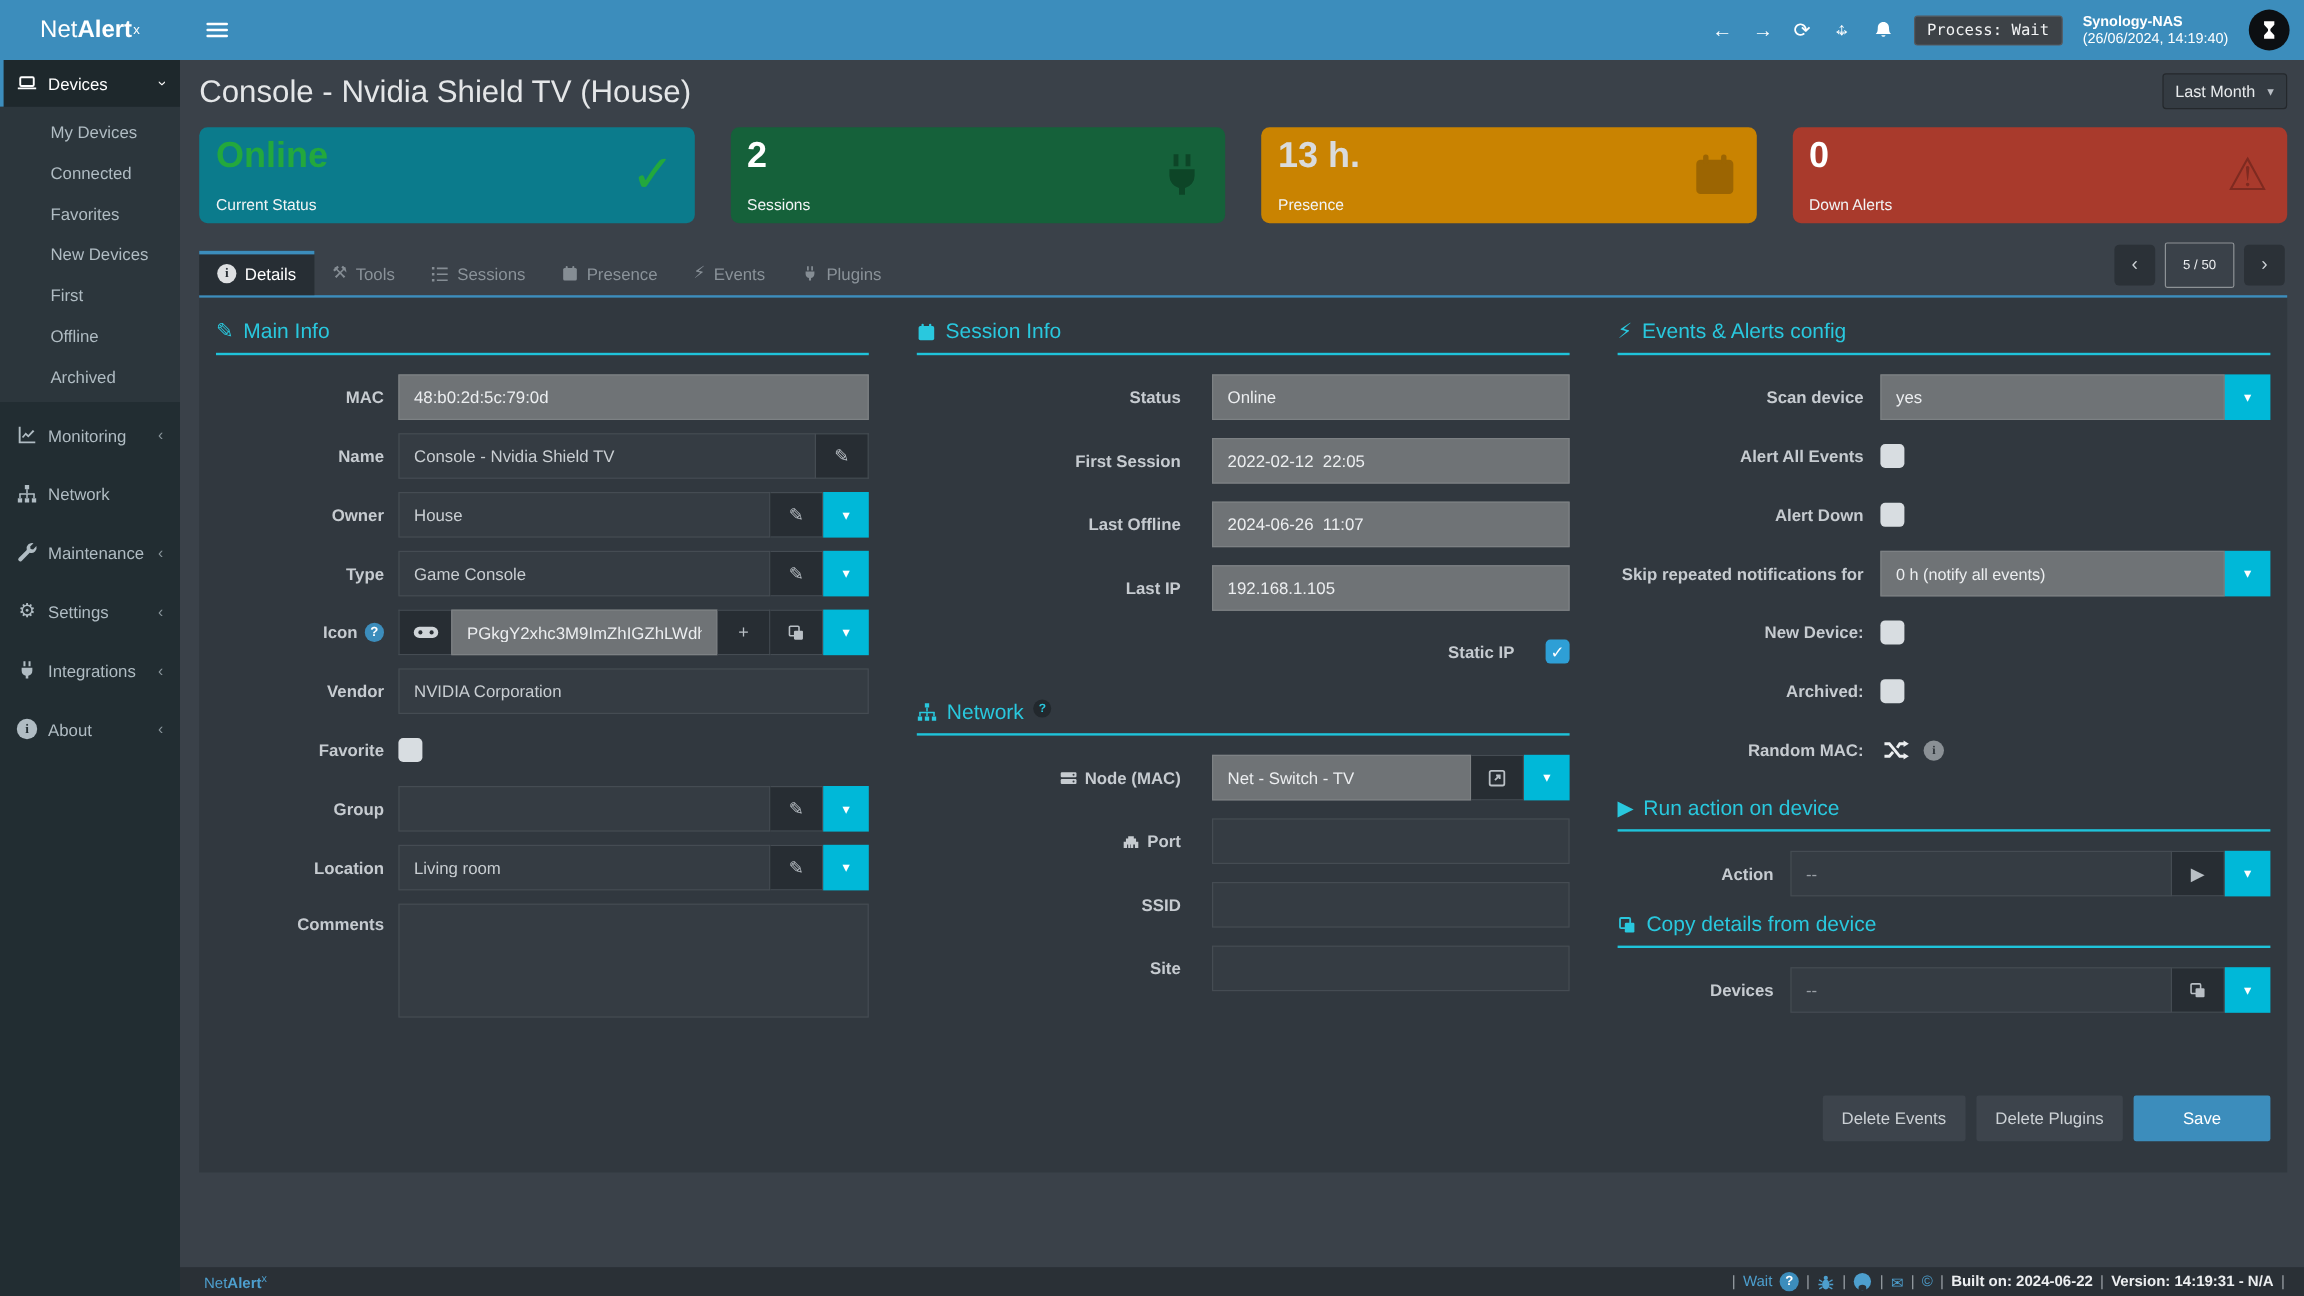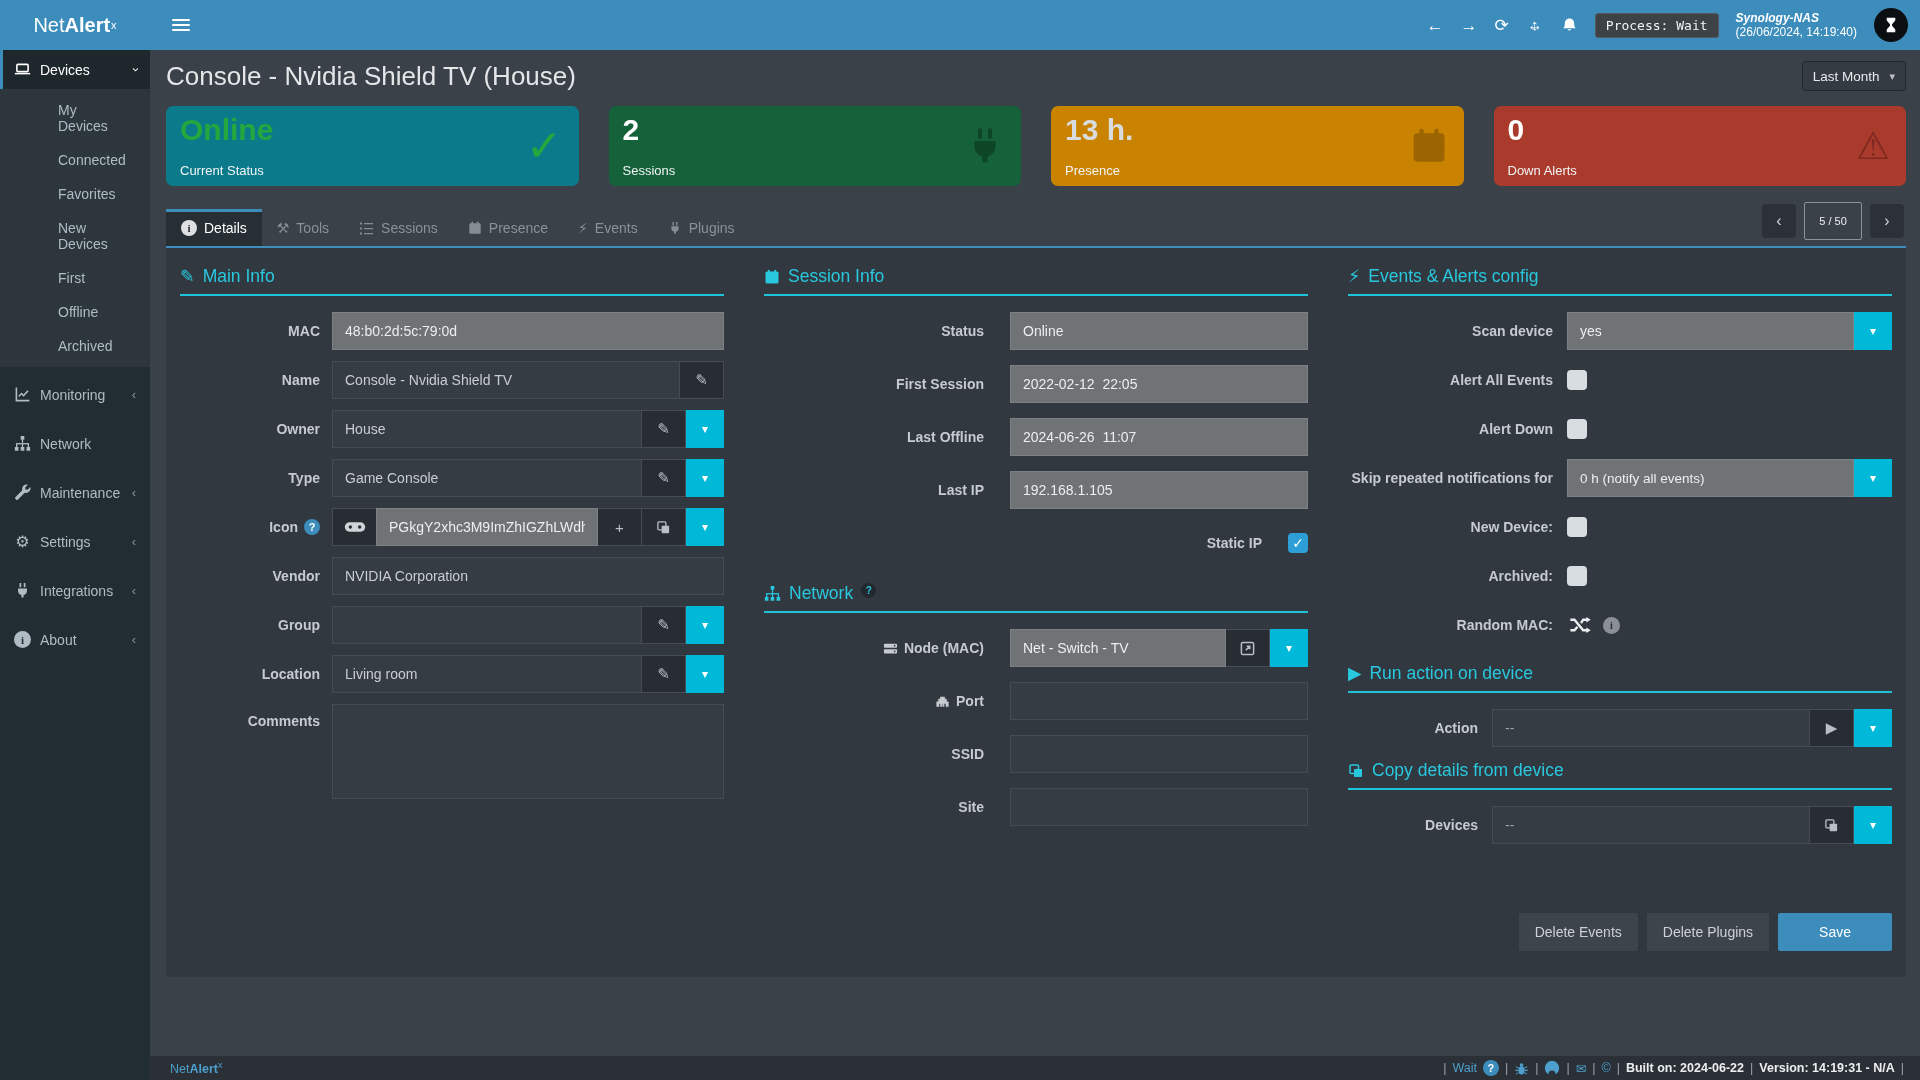--- a/index.html
+++ b/index.html
@@ -25,30 +25,30 @@
   .logo sup{font-size:11px;margin-left:1px;}
   .nav-rest{flex:1;display:flex;align-items:center;padding:0 12px 0 16px;}
   .burger{display:flex;flex-direction:column;gap:3px;cursor:pointer;padding:6px;}
   .burger span{width:18px;height:2px;background:#fff;border-radius:1px;}
   .nav-right{margin-left:auto;display:flex;align-items:center;gap:17px;color:#fff;}
   .nav-ic{font-size:17px;line-height:1;color:#fff;}
   .move-ic{position:relative;width:18px;height:18px;}
   .move-ic span{position:absolute;left:0;top:0;width:18px;height:18px;text-align:center;line-height:18px;font-size:15px;}
   .proc-badge{font-family:"DejaVu Sans Mono",monospace;font-size:13px;background:#3d4247;border:1px solid #55595e;border-radius:3px;padding:4px 10px;color:#f2f3f4;}
   .host{line-height:14px;font-size:12px;color:#fff;}
-  .host .hn{font-weight:700;font-style:italic;}
+  .host .hn{font-weight:700;}
   .avatar{width:34px;height:34px;border-radius:50%;background:#0c0f12;display:flex;align-items:center;justify-content:center;color:#fff;}
 
   
   .sidebar{grid-column:1;grid-row:2/4;background:var(--sidebar);font-size:14px;color:#b0bcc3;}
   .side-item{display:flex;align-items:center;gap:9px;padding:11px 14px 11px 14px;cursor:pointer;}
   .side-item .chev{margin-left:auto;font-size:13px;color:#8a969c;}
   .side-item.active{background:#1e282c;color:#fff;border-left:3px solid var(--blue);padding-left:11px;}
   .side-item.active .chev{color:#fff;display:inline-block;transform:rotate(-90deg);}
-  .submenu{background:var(--submenu);padding:4px 16px;}
+  .submenu{background:var(--submenu);padding:4px 0;}
   .sub-item{padding:9px 8px 9px 42px;cursor:pointer;color:#b0bcc3;}
   .icon16{width:17px;height:17px;flex:none;}
 
   
   .content{grid-column:2;grid-row:2;padding:0 14px 0 16px;overflow:hidden;}
   .content-header{display:flex;align-items:center;height:52px;}
   .page-title{font-size:26px;font-weight:400;color:#e4e6e8;}
   .range-select{margin-left:auto;display:flex;align-items:center;gap:10px;background:#343b42;border:1px solid #24282c;border-radius:3px;height:30px;padding:0 10px;font-size:13.5px;color:#e7eaec;cursor:pointer;}
   .range-select .caret{font-size:11px;color:#b9bfc5;}
 
@@ -382,20 +382,24 @@
         </div>
       </div>
 
       <div class="row">
         <span class="lbl">Vendor</span>
         <div class="grp">
             <input class="inp" value="NVIDIA Corporation" style="">
           </div>
       </div>
 
+      <div class="row" style="height:38px">
+        <span class="lbl">Favorite</span>
+        <span class="chk"></span>
+      </div>
 
       <div class="row">
         <span class="lbl">Group</span>
         <div class="grp">
           <input class="inp" value="" style="">
           <span class="gbtn">
               <span>✎</span>
             </span>
           <span class="gbtn dd">
               <span>▾</span>

